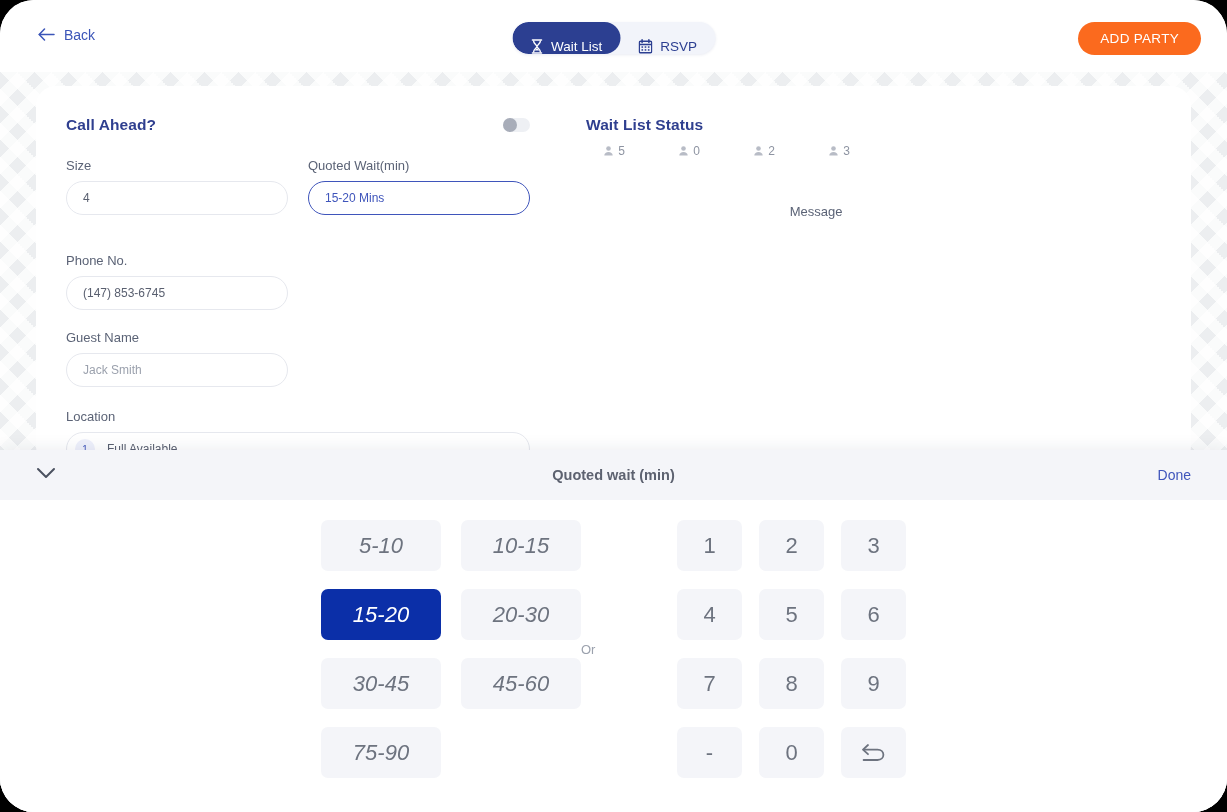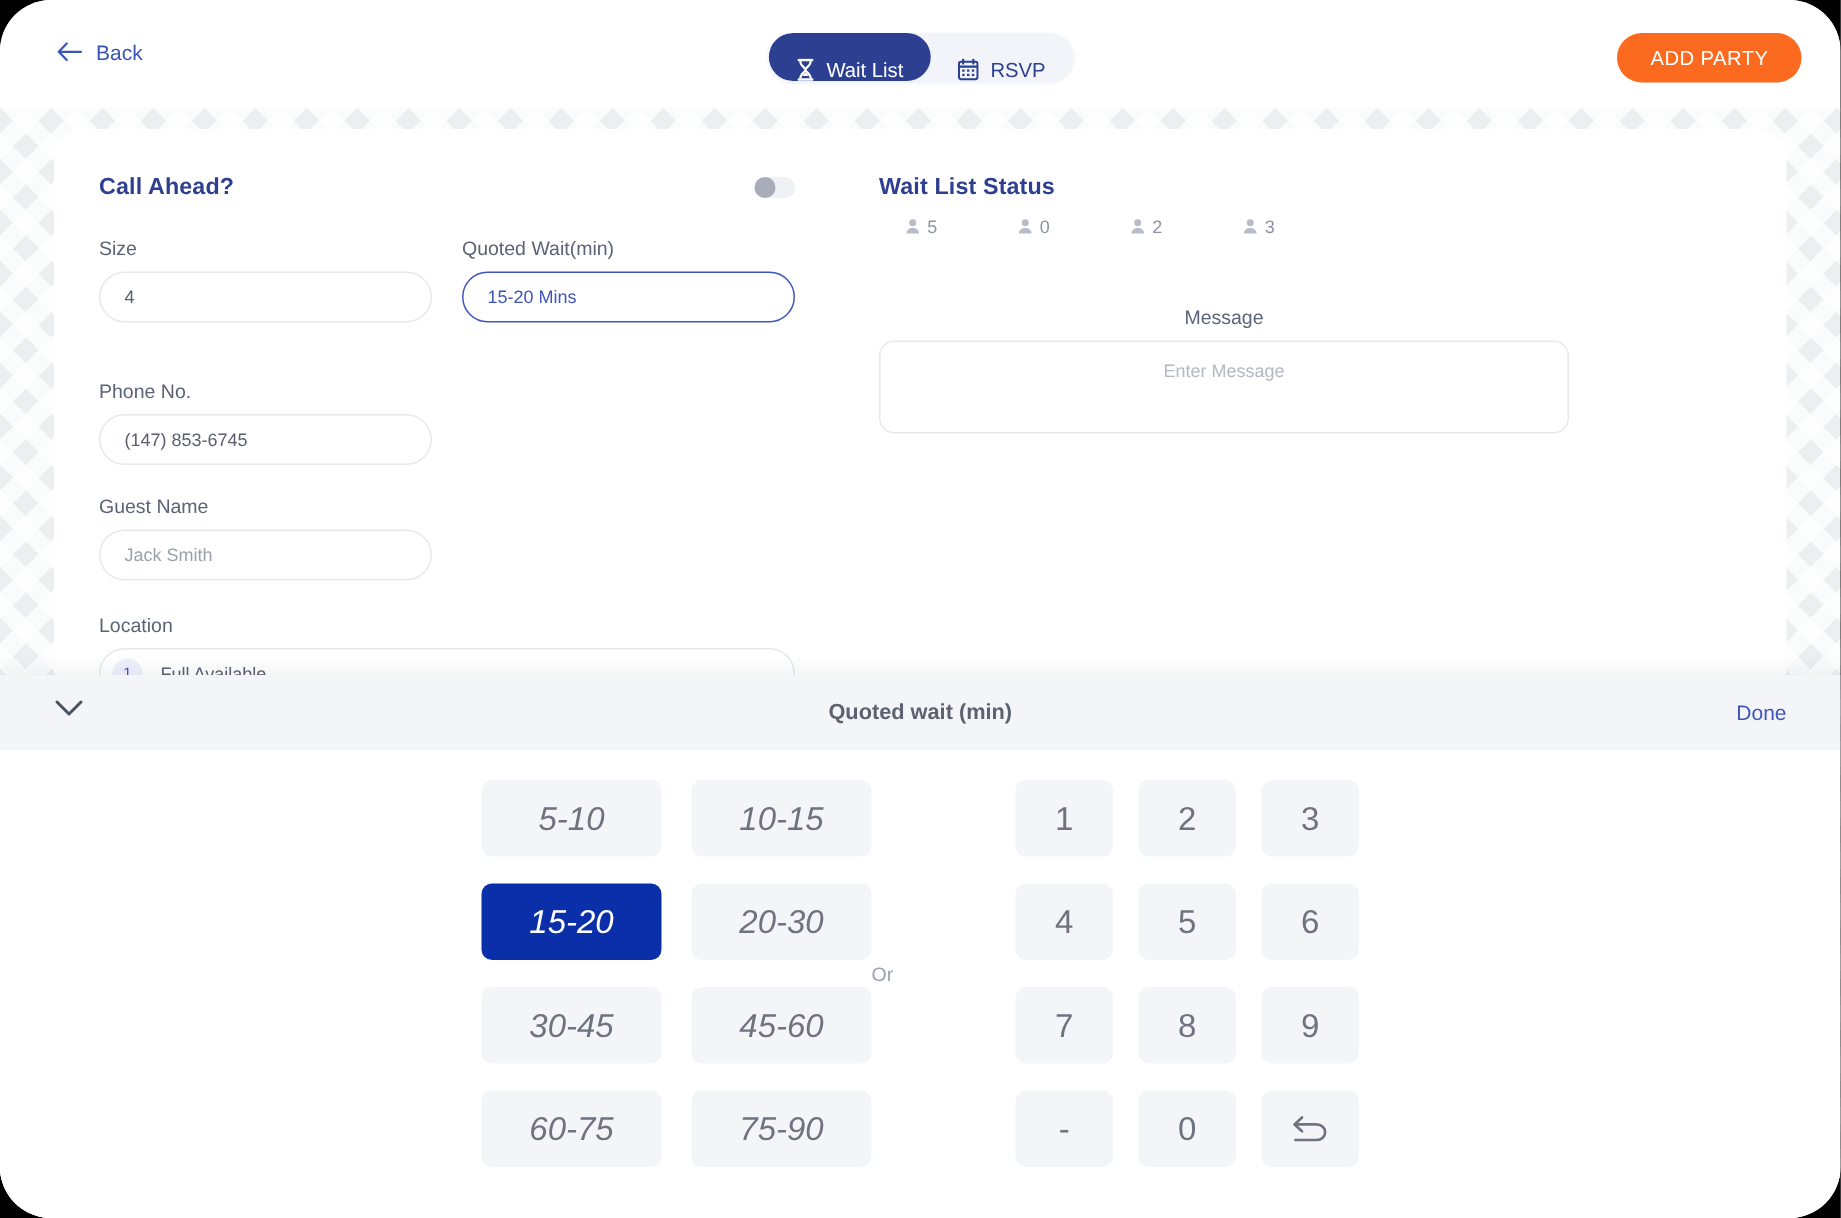--- a/index.html
+++ b/index.html
@@ -449,21 +449,20 @@
                 <circle cx="4.5" cy="2.5" r="2.3" fill="#b8bcc6"></circle>
                 <path d="M0.3 9.6c0-2.3 1.9-3.6 4.2-3.6s4.2 1.3 4.2 3.6z" fill="#b8bcc6"></path>
               </svg>
           </span>
           <span>3</span>
         </div>
       </div>
 
       <div style="margin-top:46px; width:460px;text-align:center;">
         <div class="field-label">Message</div>
-        <div class="msg-box">Enter Message</div>
       </div>
     </div>
   </div>
 
   <div class="sheet">
     <div class="sheet-bar">
       <span class="sheet-chevron">
         <svg width="20" height="13" viewBox="0 0 20 13">
           <path d="M2 2 L10 10 L18 2" stroke="#4a5160" stroke-width="2" fill="none" stroke-linecap="round" stroke-linejoin="round"></path>
         </svg>
@@ -473,21 +472,20 @@
     </div>
 
     <div class="keypads">
       <div class="ranges">
         <div class="range-key">5-10</div>
         <div class="range-key">10-15</div>
         <div class="range-key selected">15-20</div>
         <div class="range-key">20-30</div>
         <div class="range-key">30-45</div>
         <div class="range-key">45-60</div>
-        <div class="range-key">60-75</div>
         <div class="range-key">75-90</div>
       </div>
 
       <div class="or-label">Or</div>
 
       <div class="digits">
         <div class="digit-key">1</div>
         <div class="digit-key">2</div>
         <div class="digit-key">3</div>
         <div class="digit-key">4</div>

